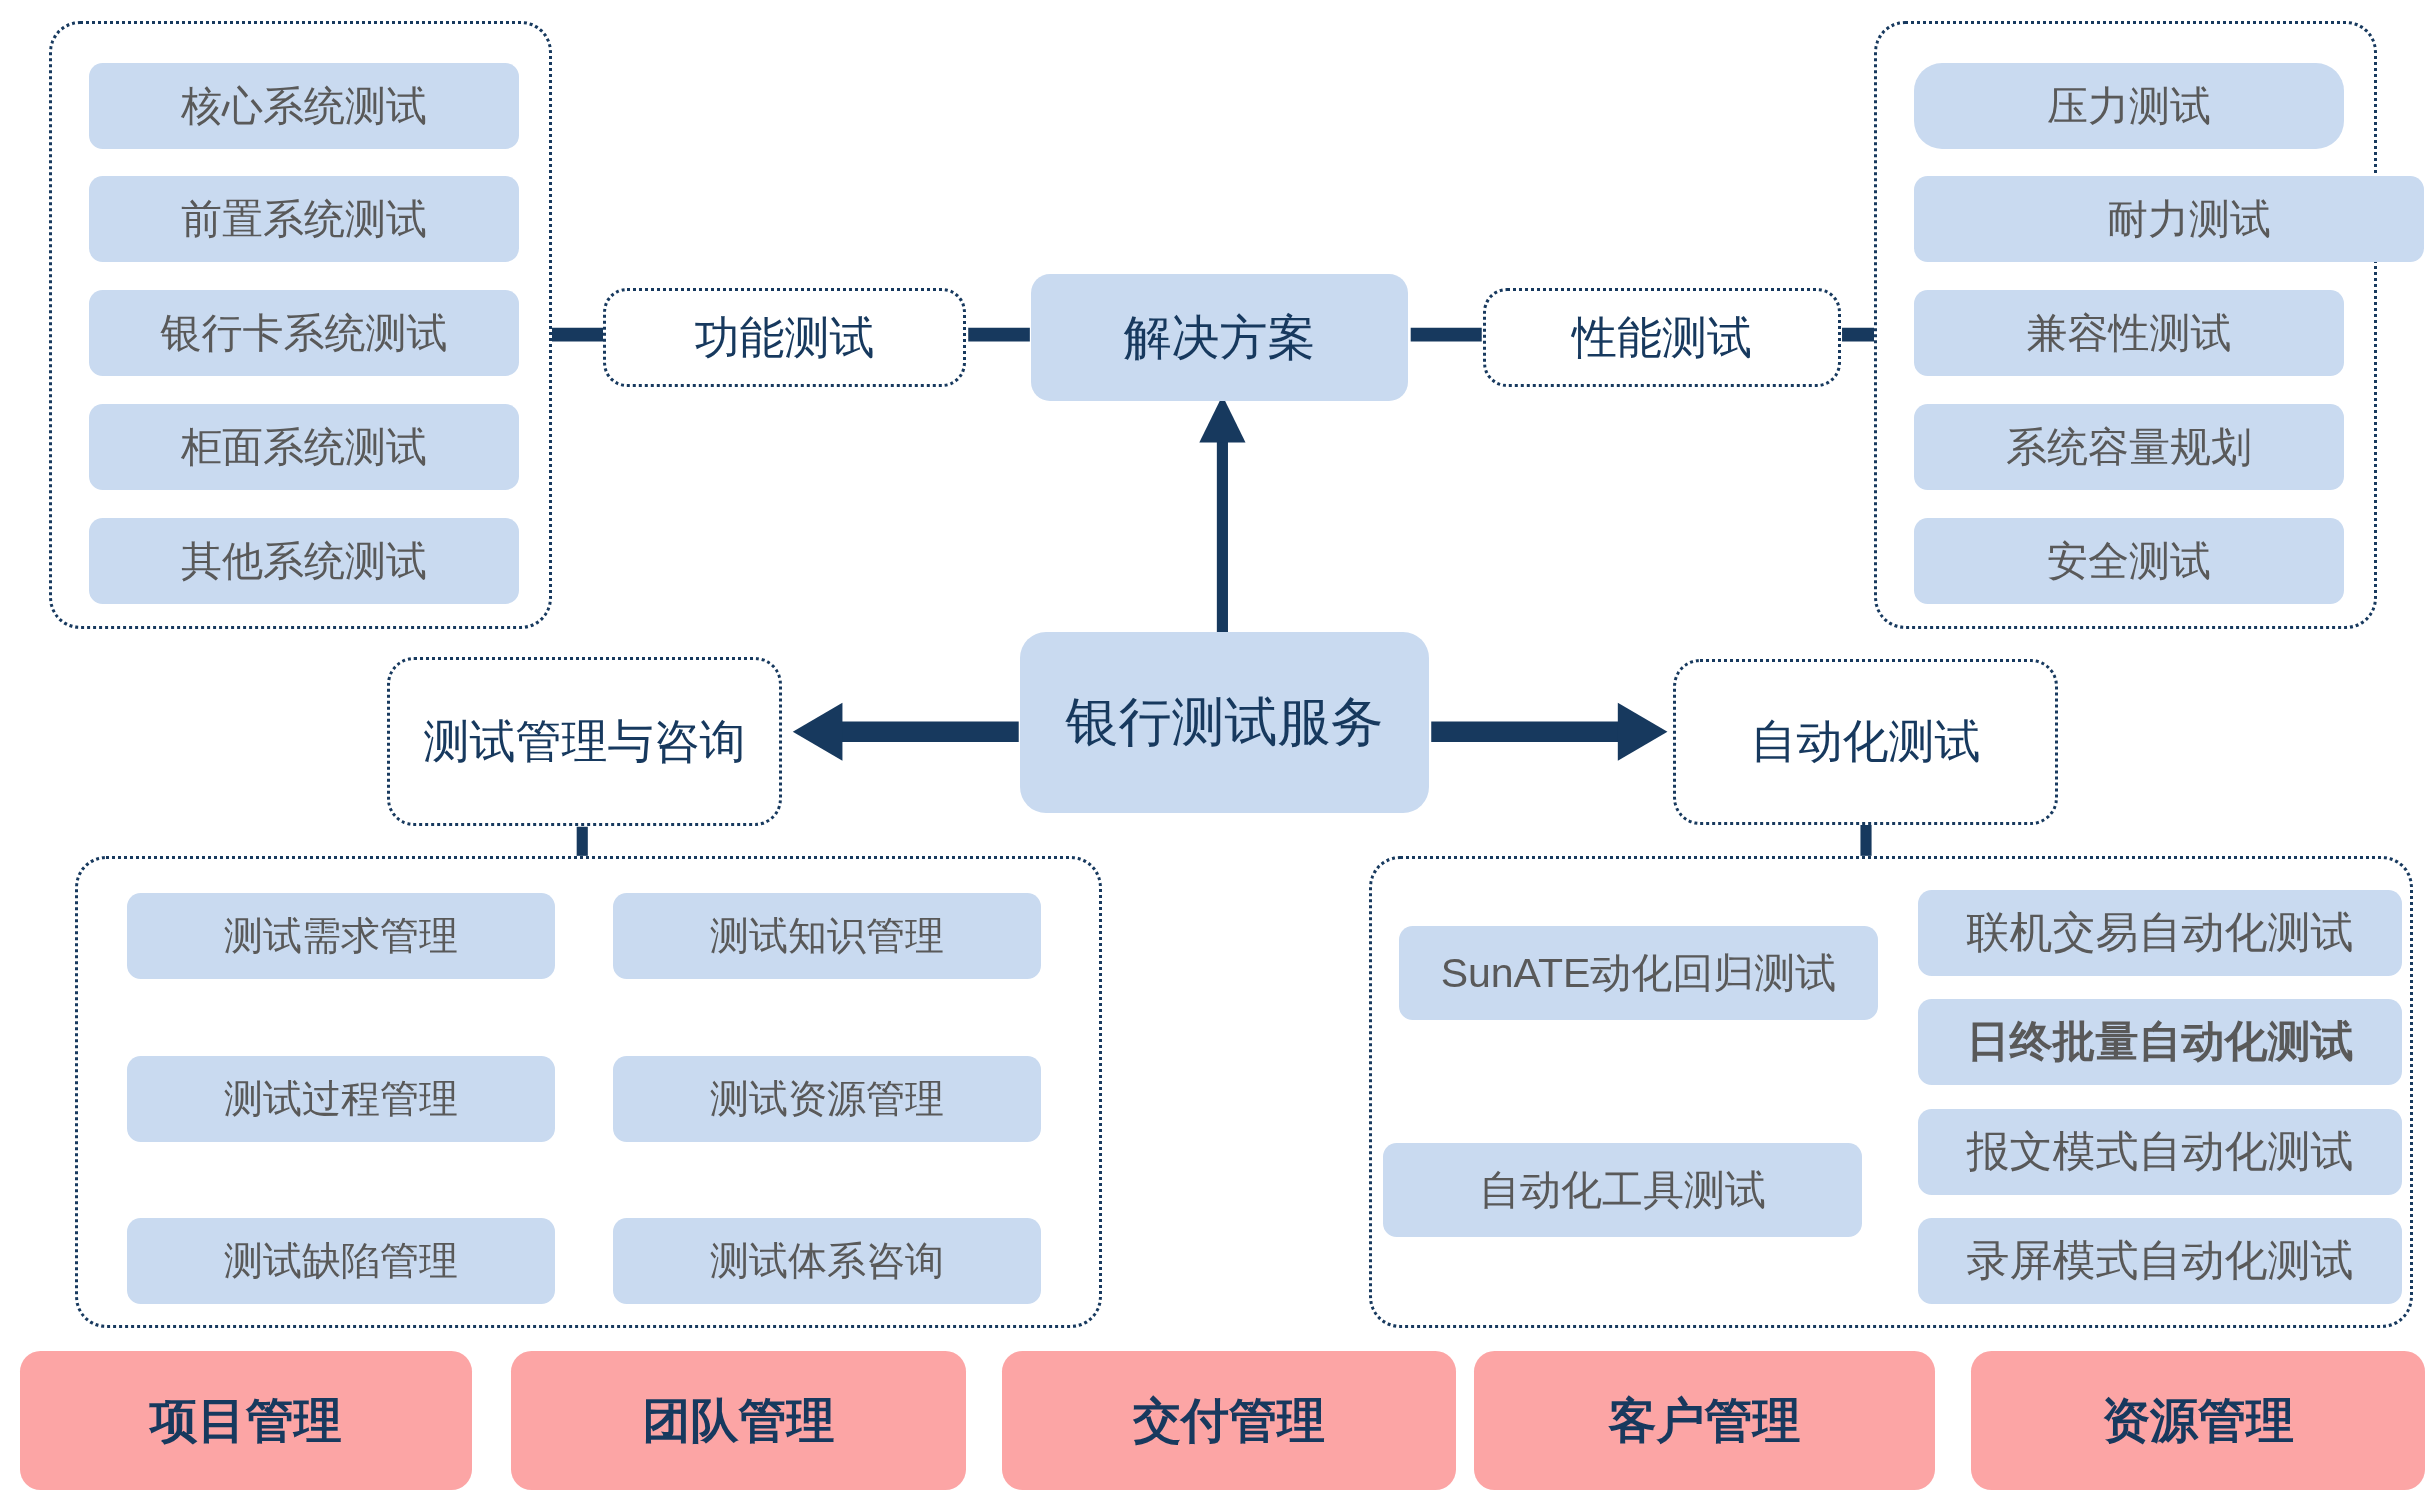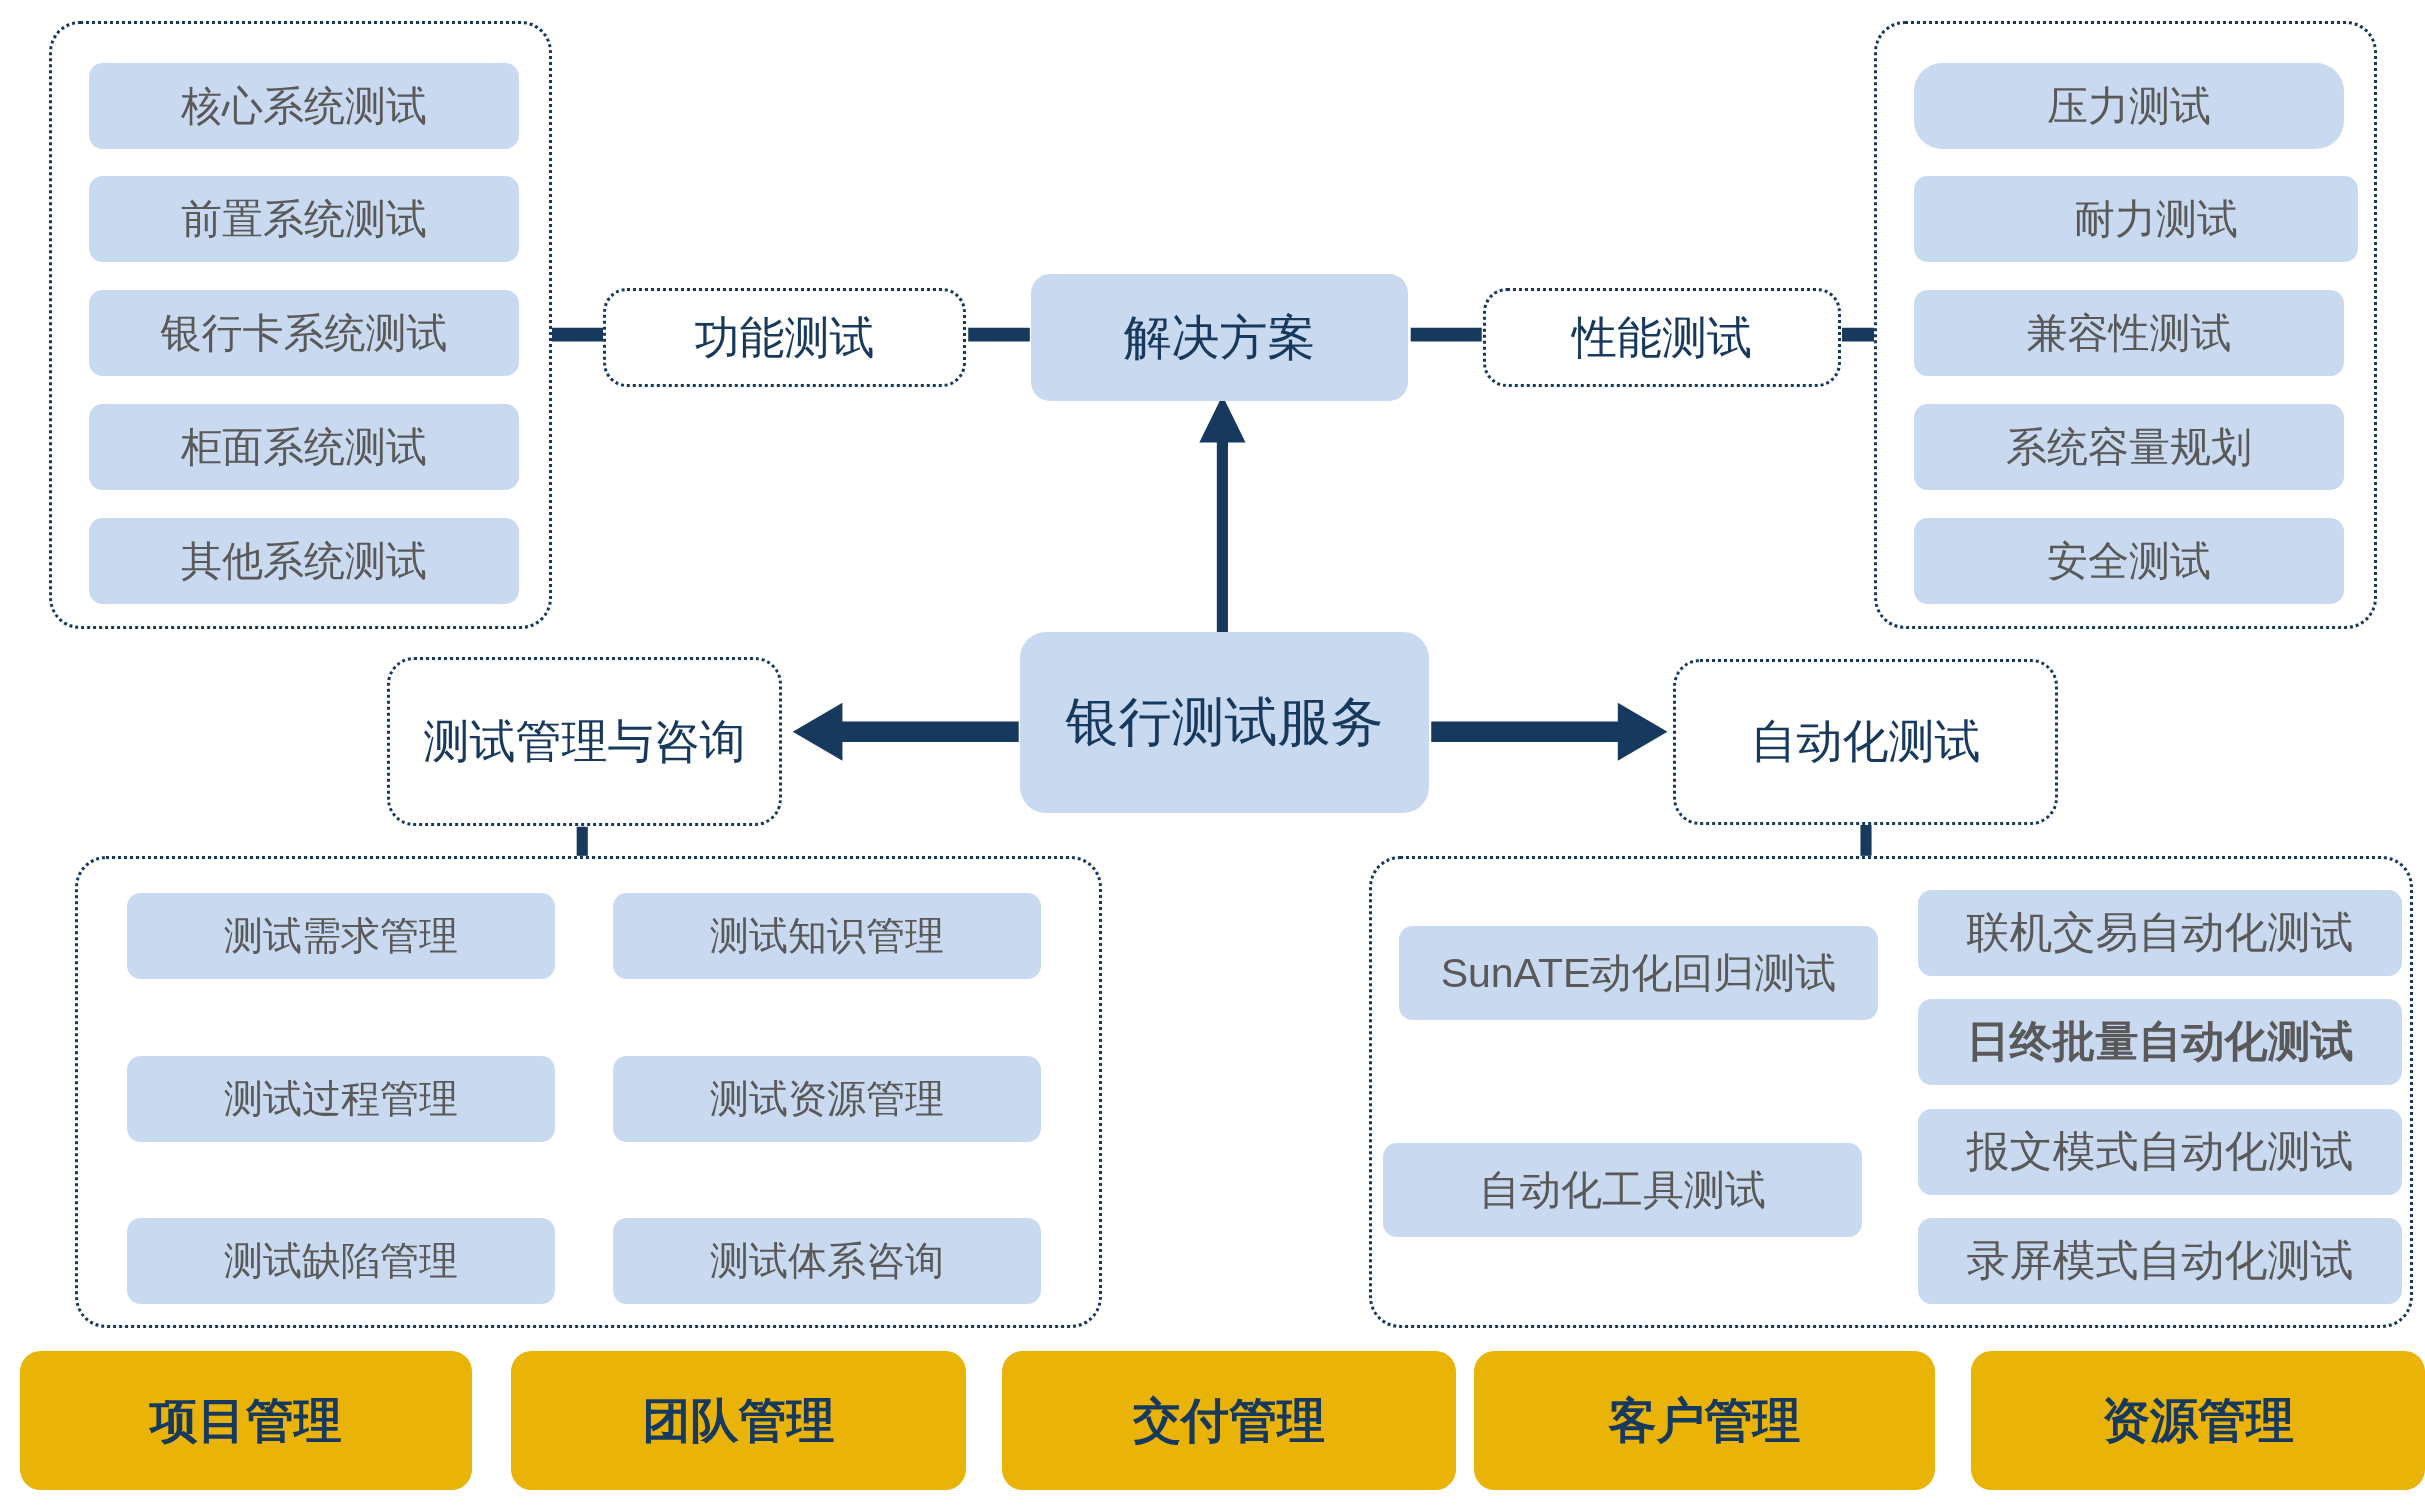--- a/index.html
+++ b/index.html
@@ -17,21 +17,21 @@
   .fill{background:#C9DAF0;}
   .hub{color:#17395E;font-weight:normal;text-align:center;}
   .item{
     position:absolute;box-sizing:border-box;z-index:2;
     background:#C9DAF0;border-radius:13.7px;
     display:flex;align-items:center;justify-content:center;
     color:#595959;font-weight:500;text-align:center;white-space:nowrap;
   }
   .bar{
     position:absolute;box-sizing:border-box;z-index:2;
-    background:#eab308;border-radius:20.5px;
+    background:#fca5a5;border-radius:20.5px;
     display:flex;align-items:center;justify-content:center;
     color:#17395E;font-weight:bold;font-size:48px;white-space:nowrap;
   }
 </style>
 </head>
 <body>
 
 <div class="canvas">
 
   <svg class="connectors" viewBox="0 0 2834 1762">
@@ -58,21 +58,21 @@
   <div class="panel dotted" style="left:49px;top:21.4px;width:503px;height:608px;">
     <div class="item" style="left:37px;top:39px;width:430px;height:86px;font-size:41px;">核心系统测试</div>
     <div class="item" style="left:37px;top:152px;width:430px;height:86px;font-size:41px;">前置系统测试</div>
     <div class="item" style="left:37px;top:266px;width:430px;height:86px;font-size:41px;">银行卡系统测试</div>
     <div class="item" style="left:37px;top:380px;width:430px;height:86px;font-size:41px;">柜面系统测试</div>
     <div class="item" style="left:37px;top:494px;width:430px;height:86px;font-size:41px;">其他系统测试</div>
   </div>
 
   <div class="panel dotted" style="left:1874px;top:21.4px;width:503px;height:608px;">
     <div class="item" style="left:37px;top:39px;width:430px;height:86px;font-size:41px;border-radius:28px;">压力测试</div>
-    <div class="item" style="left:37px;top:152px;width:444px;height:86px;font-size:41px;padding-left:40px;">耐力测试</div>
+    <div class="item" style="left:37px;top:152px;width:510px;height:86px;font-size:41px;padding-left:40px;">耐力测试</div>
     <div class="item" style="left:37px;top:266px;width:430px;height:86px;font-size:41px;">兼容性测试</div>
     <div class="item" style="left:37px;top:380px;width:430px;height:86px;font-size:41px;">系统容量规划</div>
     <div class="item" style="left:37px;top:494px;width:430px;height:86px;font-size:41px;">安全测试</div>
   </div>
 
   <div class="node dotted hub" style="left:603px;top:288px;width:363px;height:99px;border-radius:24px;font-size:45px;">功能测试</div>
 
   <div class="node fill hub" style="left:1031px;top:274px;width:377px;height:127px;border-radius:19px;font-size:48px;">解决方案</div>
 
   <div class="node dotted hub" style="left:1483px;top:288px;width:358px;height:99px;border-radius:24px;font-size:45px;">性能测试</div>

